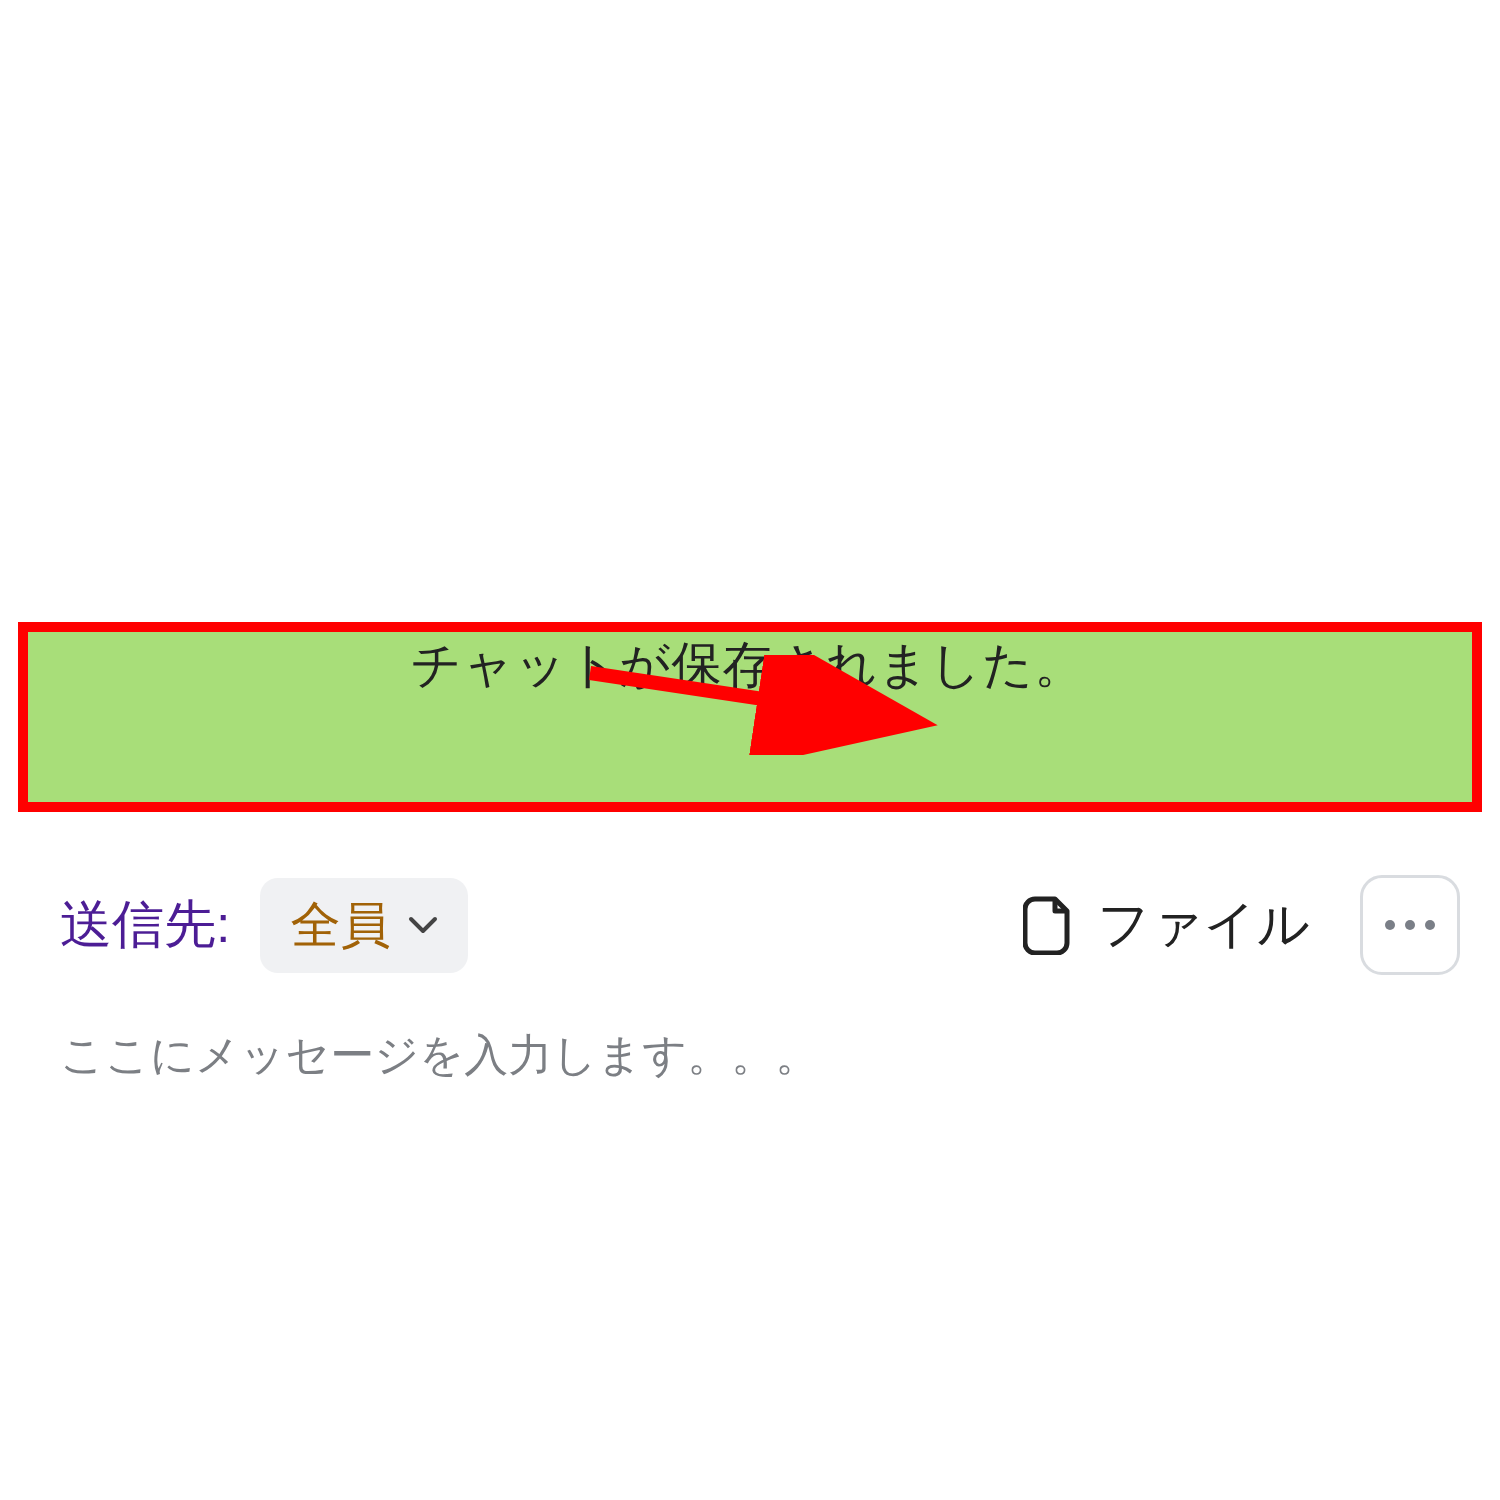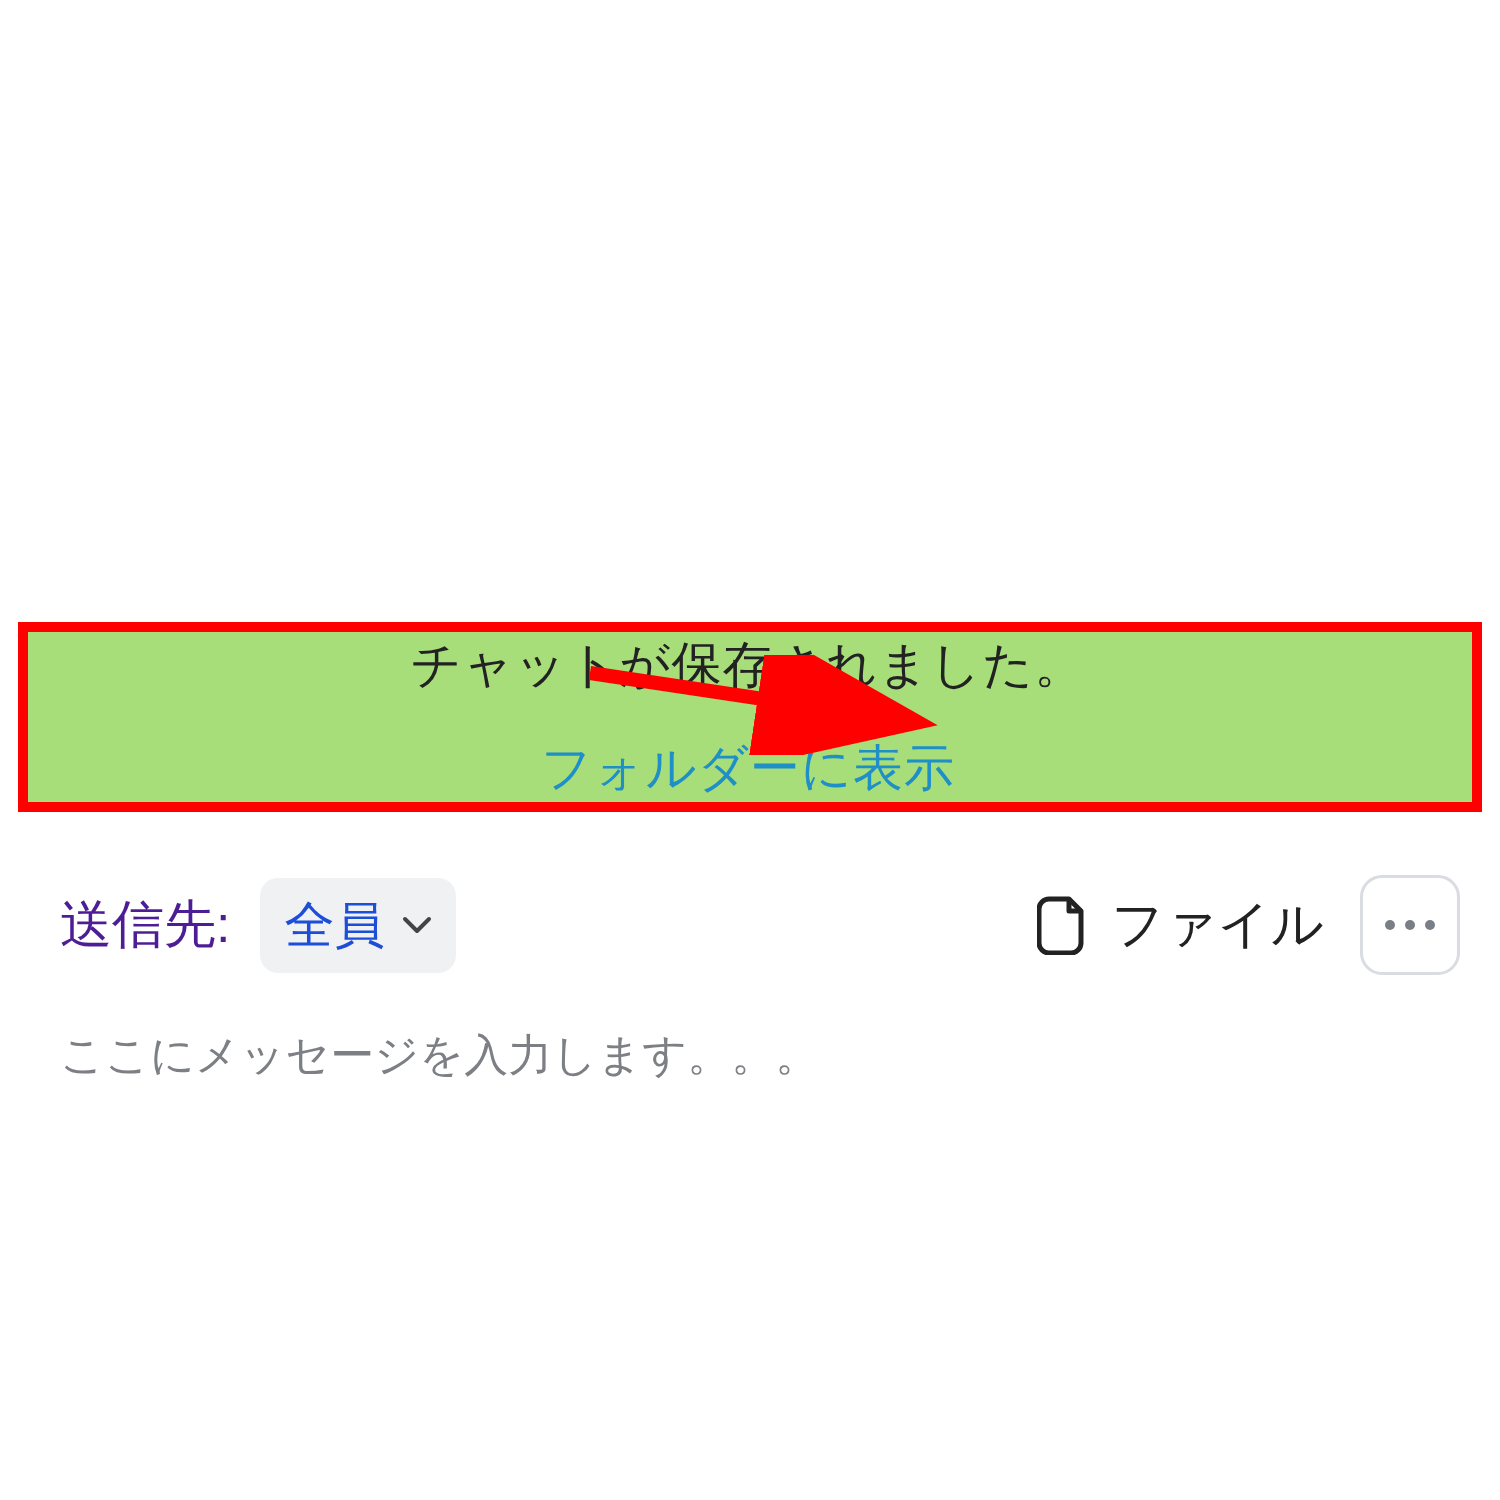--- a/index.html
+++ b/index.html
@@ -65,38 +65,38 @@
     .label {
       font-size: 52px;
       color: #4c1d95;
       margin-right: 30px;
     }
     .recipient {
       display: inline-flex;
       align-items: center;
       background: #f0f1f3;
       border-radius: 18px;
-      padding: 14px 24px;
+      padding: 14px 30px;
       font-size: 50px;
-      color: #1d4ed8;
+      color: #a16207;
       cursor: pointer;
       gap: 18px;
     }
     .recipient .chev {
       display: inline-flex;
     }
     .spacer { flex: 1; }
     .file-btn {
       display: inline-flex;
       align-items: center;
       gap: 22px;
       font-size: 52px;
       color: #222;
       cursor: pointer;
-      margin-right: 36px;
+      margin-right: 50px;
     }
     .file-btn .icon { display: inline-flex; }
     .more-btn {
       width: 100px;
       height: 100px;
       border: 3px solid #d9dce0;
       border-radius: 22px;
       display: inline-flex;
       align-items: center;
       justify-content: center;
@@ -125,21 +125,20 @@
       background: transparent;
     }
     .msg-input::placeholder { color: #7c7f84; }
   </style>
 </head>
 <body>
 
 <div class="banner-wrap">
   <div class="banner">
     <span class="msg">チャットが保存されました。</span>
-    <a class="link">フォルダーに表示</a>
   </div>
 </div>
 
 <svg class="arrow" viewBox="0 0 380 100">
   <defs>
     <marker id="ah" markerWidth="14" markerHeight="14" refX="11" refY="5" orient="auto">
       <polygon points="0,0 13,5 0,10" fill="#ff0000"></polygon>
     </marker>
   </defs>
   <line x1="10" y1="18" x2="330" y2="66" stroke="#ff0000" stroke-width="14" marker-end="url(#ah)"></line>

